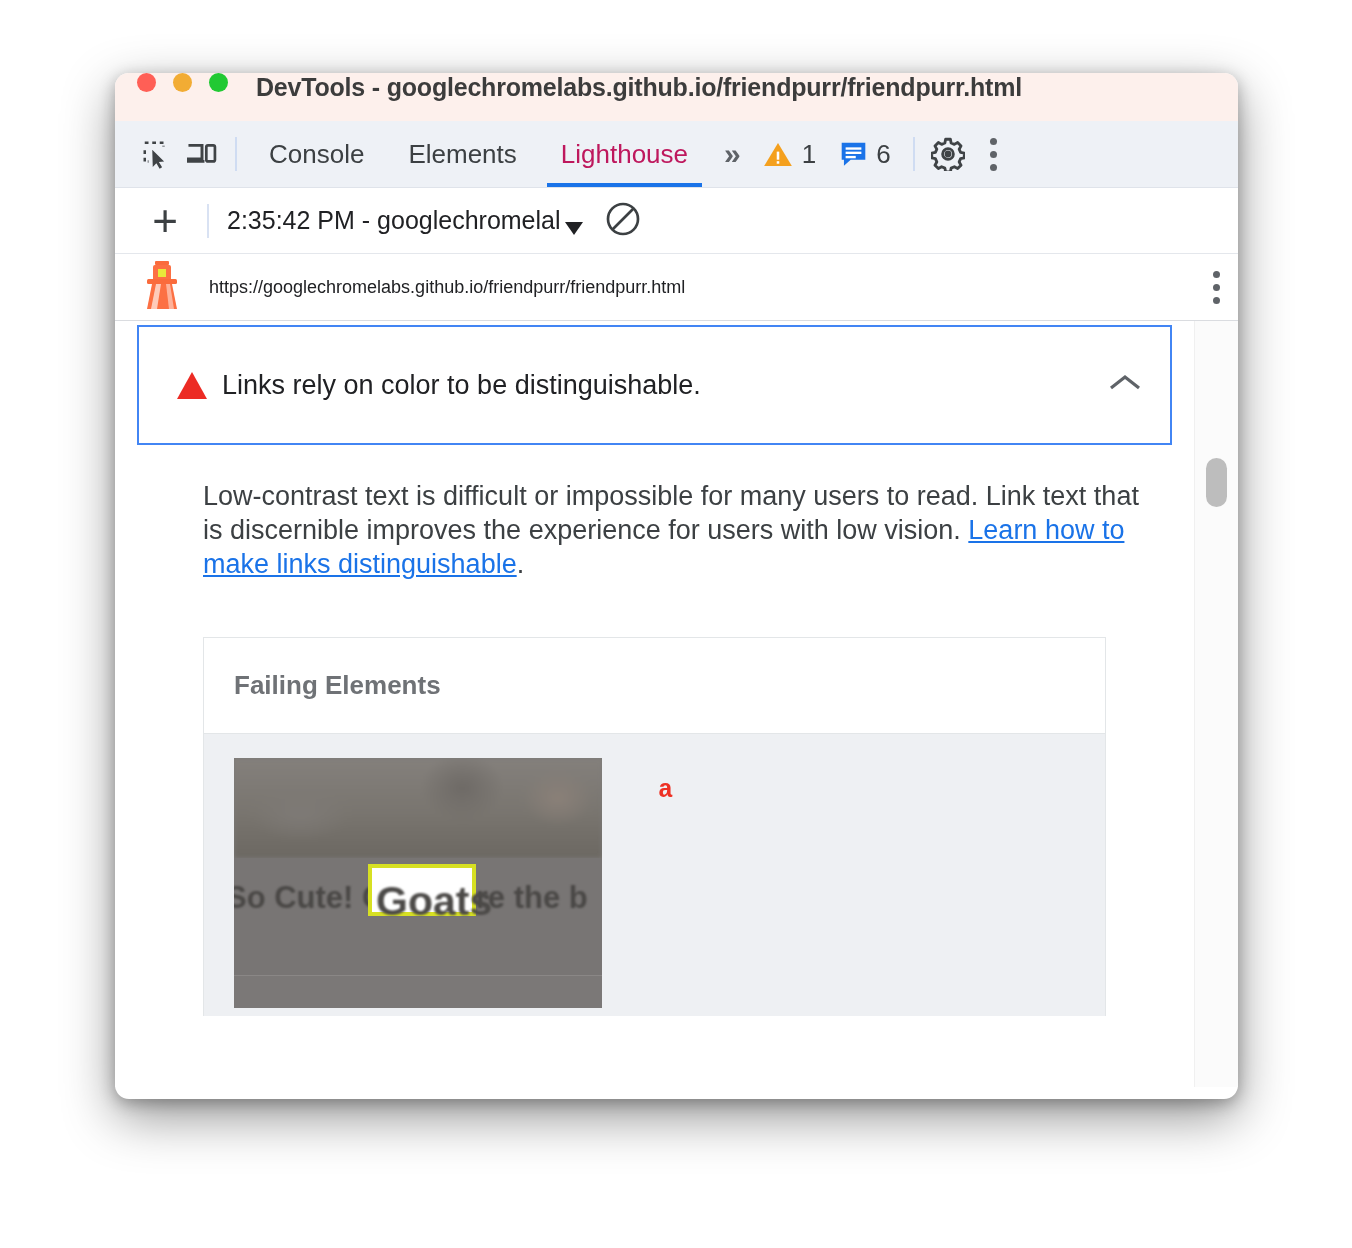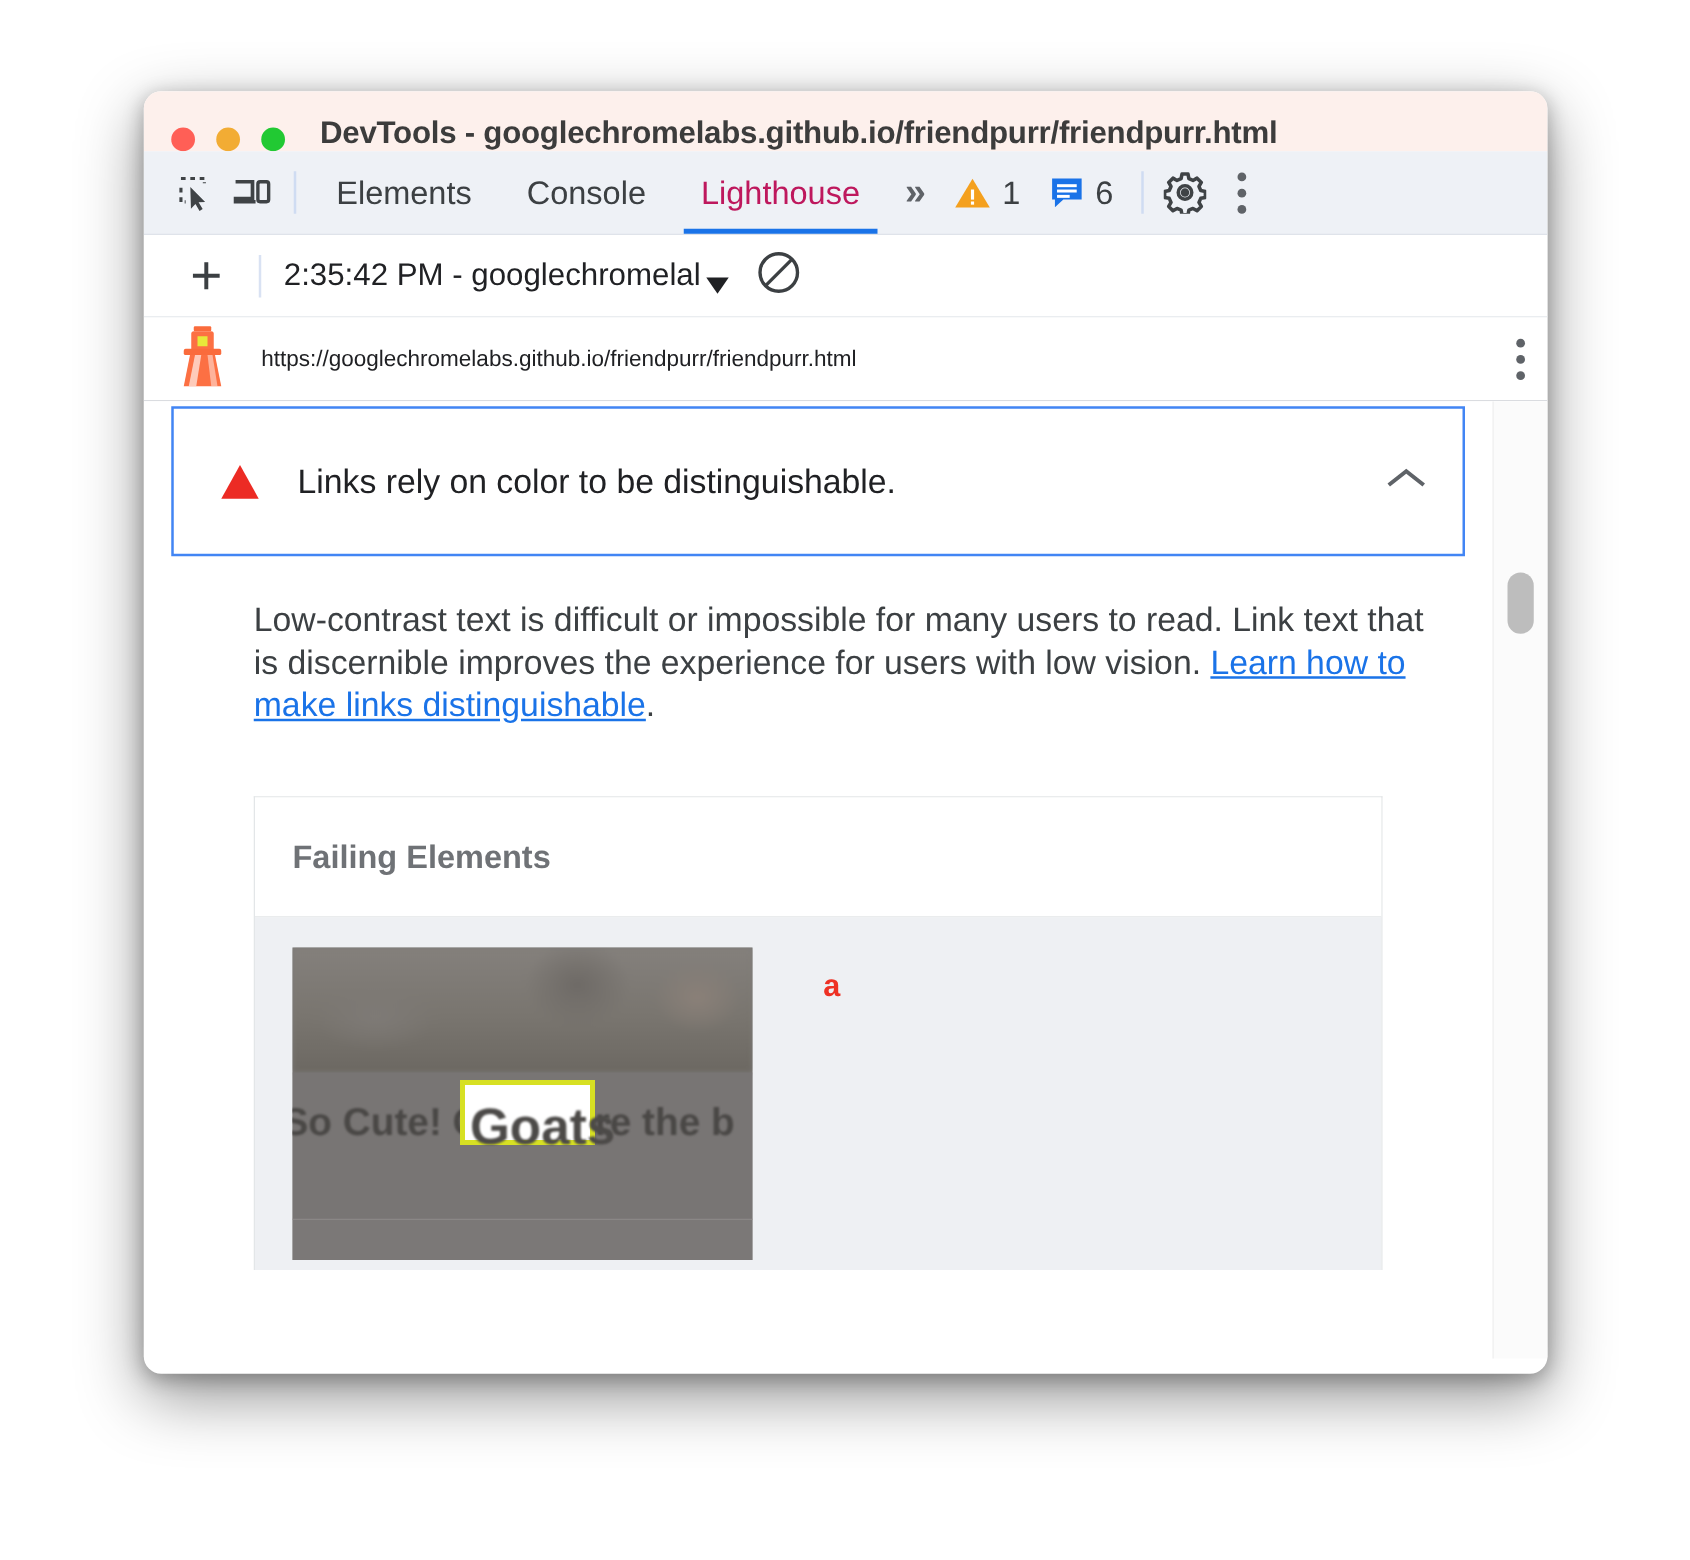--- a/index.html
+++ b/index.html
@@ -32,21 +32,21 @@
     box-shadow: 0 18px 52px rgba(0,0,0,0.42),
                 0 4px 16px rgba(0,0,0,0.28);
   }
 
   
   .titlebar {
     position: relative;
     height: 48px;
     background: #fdf0ec;
     display: flex;
-    align-items: flex-end;
+    align-items: flex-start;
     padding-left: 22px;
   }
   .lights { display: flex; gap: 17px; align-items: center; }
   .light { width: 19px; height: 19px; border-radius: 50%; }
   .light.red    { background: #ff5f56; }
   .light.yellow { background: #f2ac34; }
   .light.green  { background: #21c933; }
   .win-title {
     margin-left: 28px;
     font-size: 25px;
@@ -183,21 +183,21 @@
     padding: 0 28px 0 38px;
   }
   .tri-red {
     width: 0; height: 0;
     border-left: 15px solid transparent;
     border-right: 15px solid transparent;
     border-bottom: 27px solid #ec2b24;
     flex: none;
   }
   .audit-title {
-    margin-left: 31px;
+    margin-left: 15px;
     font-size: 27px;
     color: #202124;
     flex: 1 1 auto;
   }
   .chev-up { flex: none; }
 
   .audit-desc {
     margin: 34px 0 0 0;
     padding: 0 40px 0 88px;
     font-size: 27px;
@@ -338,22 +338,22 @@
 
       <span class="tb-icon">
         <svg width="32" height="30" viewBox="0 0 26 24">
           <path d="M2 5h11v11H2V18h13" stroke="#3f4346" stroke-width="2.4" fill="none"></path>
           <rect x="16.5" y="5" width="7" height="13" rx="1.4" stroke="#3f4346" stroke-width="2.2" fill="none"></rect>
         </svg>
       </span>
 
       <span class="tb-sep"></span>
 
+      <span class="tab">Console</span>
       <span class="tab">Elements</span>
-      <span class="tab">Console</span>
       <span class="tab active">Lighthouse</span>
 
       <span class="chev-more">»</span>
 
       <span class="counter">
         <svg width="30" height="27" viewBox="0 0 26 23">
           <path d="M13 1.5L25 21.5H1z" fill="#f4a01e"></path>
           <rect x="11.9" y="9" width="2.2" height="7" fill="#fff"></rect>
           <rect x="11.9" y="17.3" width="2.2" height="2.2" fill="#fff"></rect>
         </svg>

